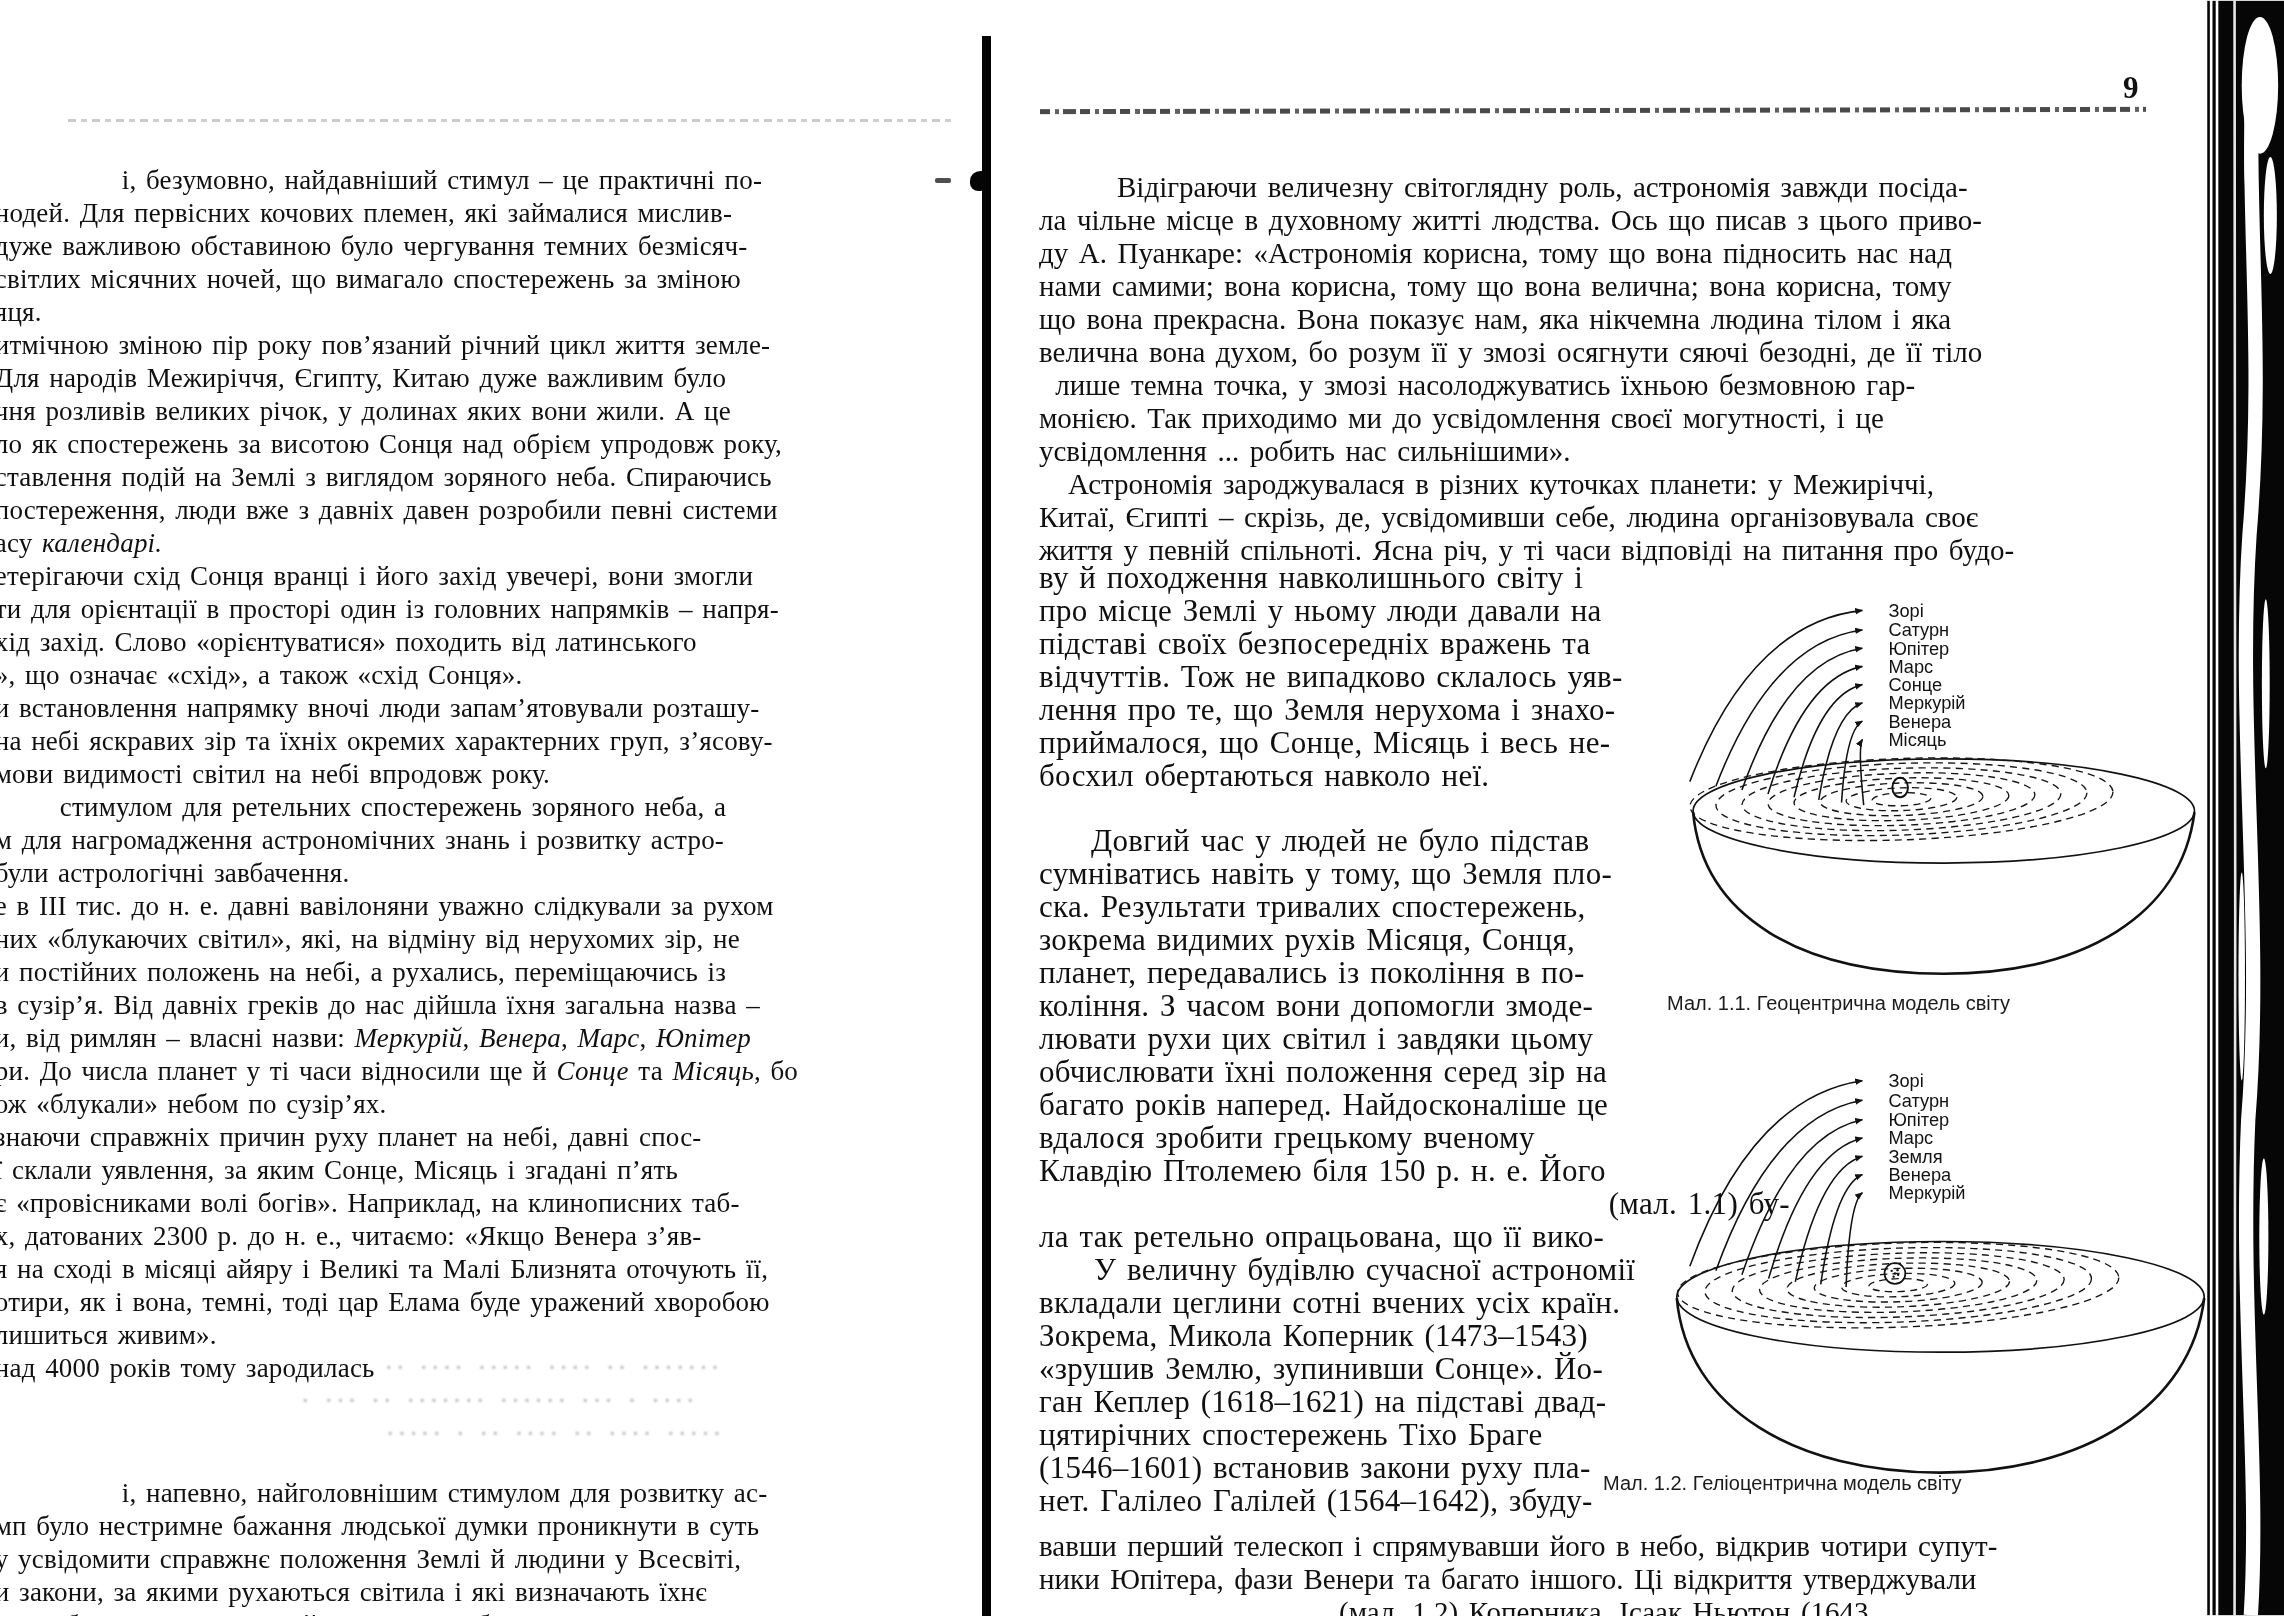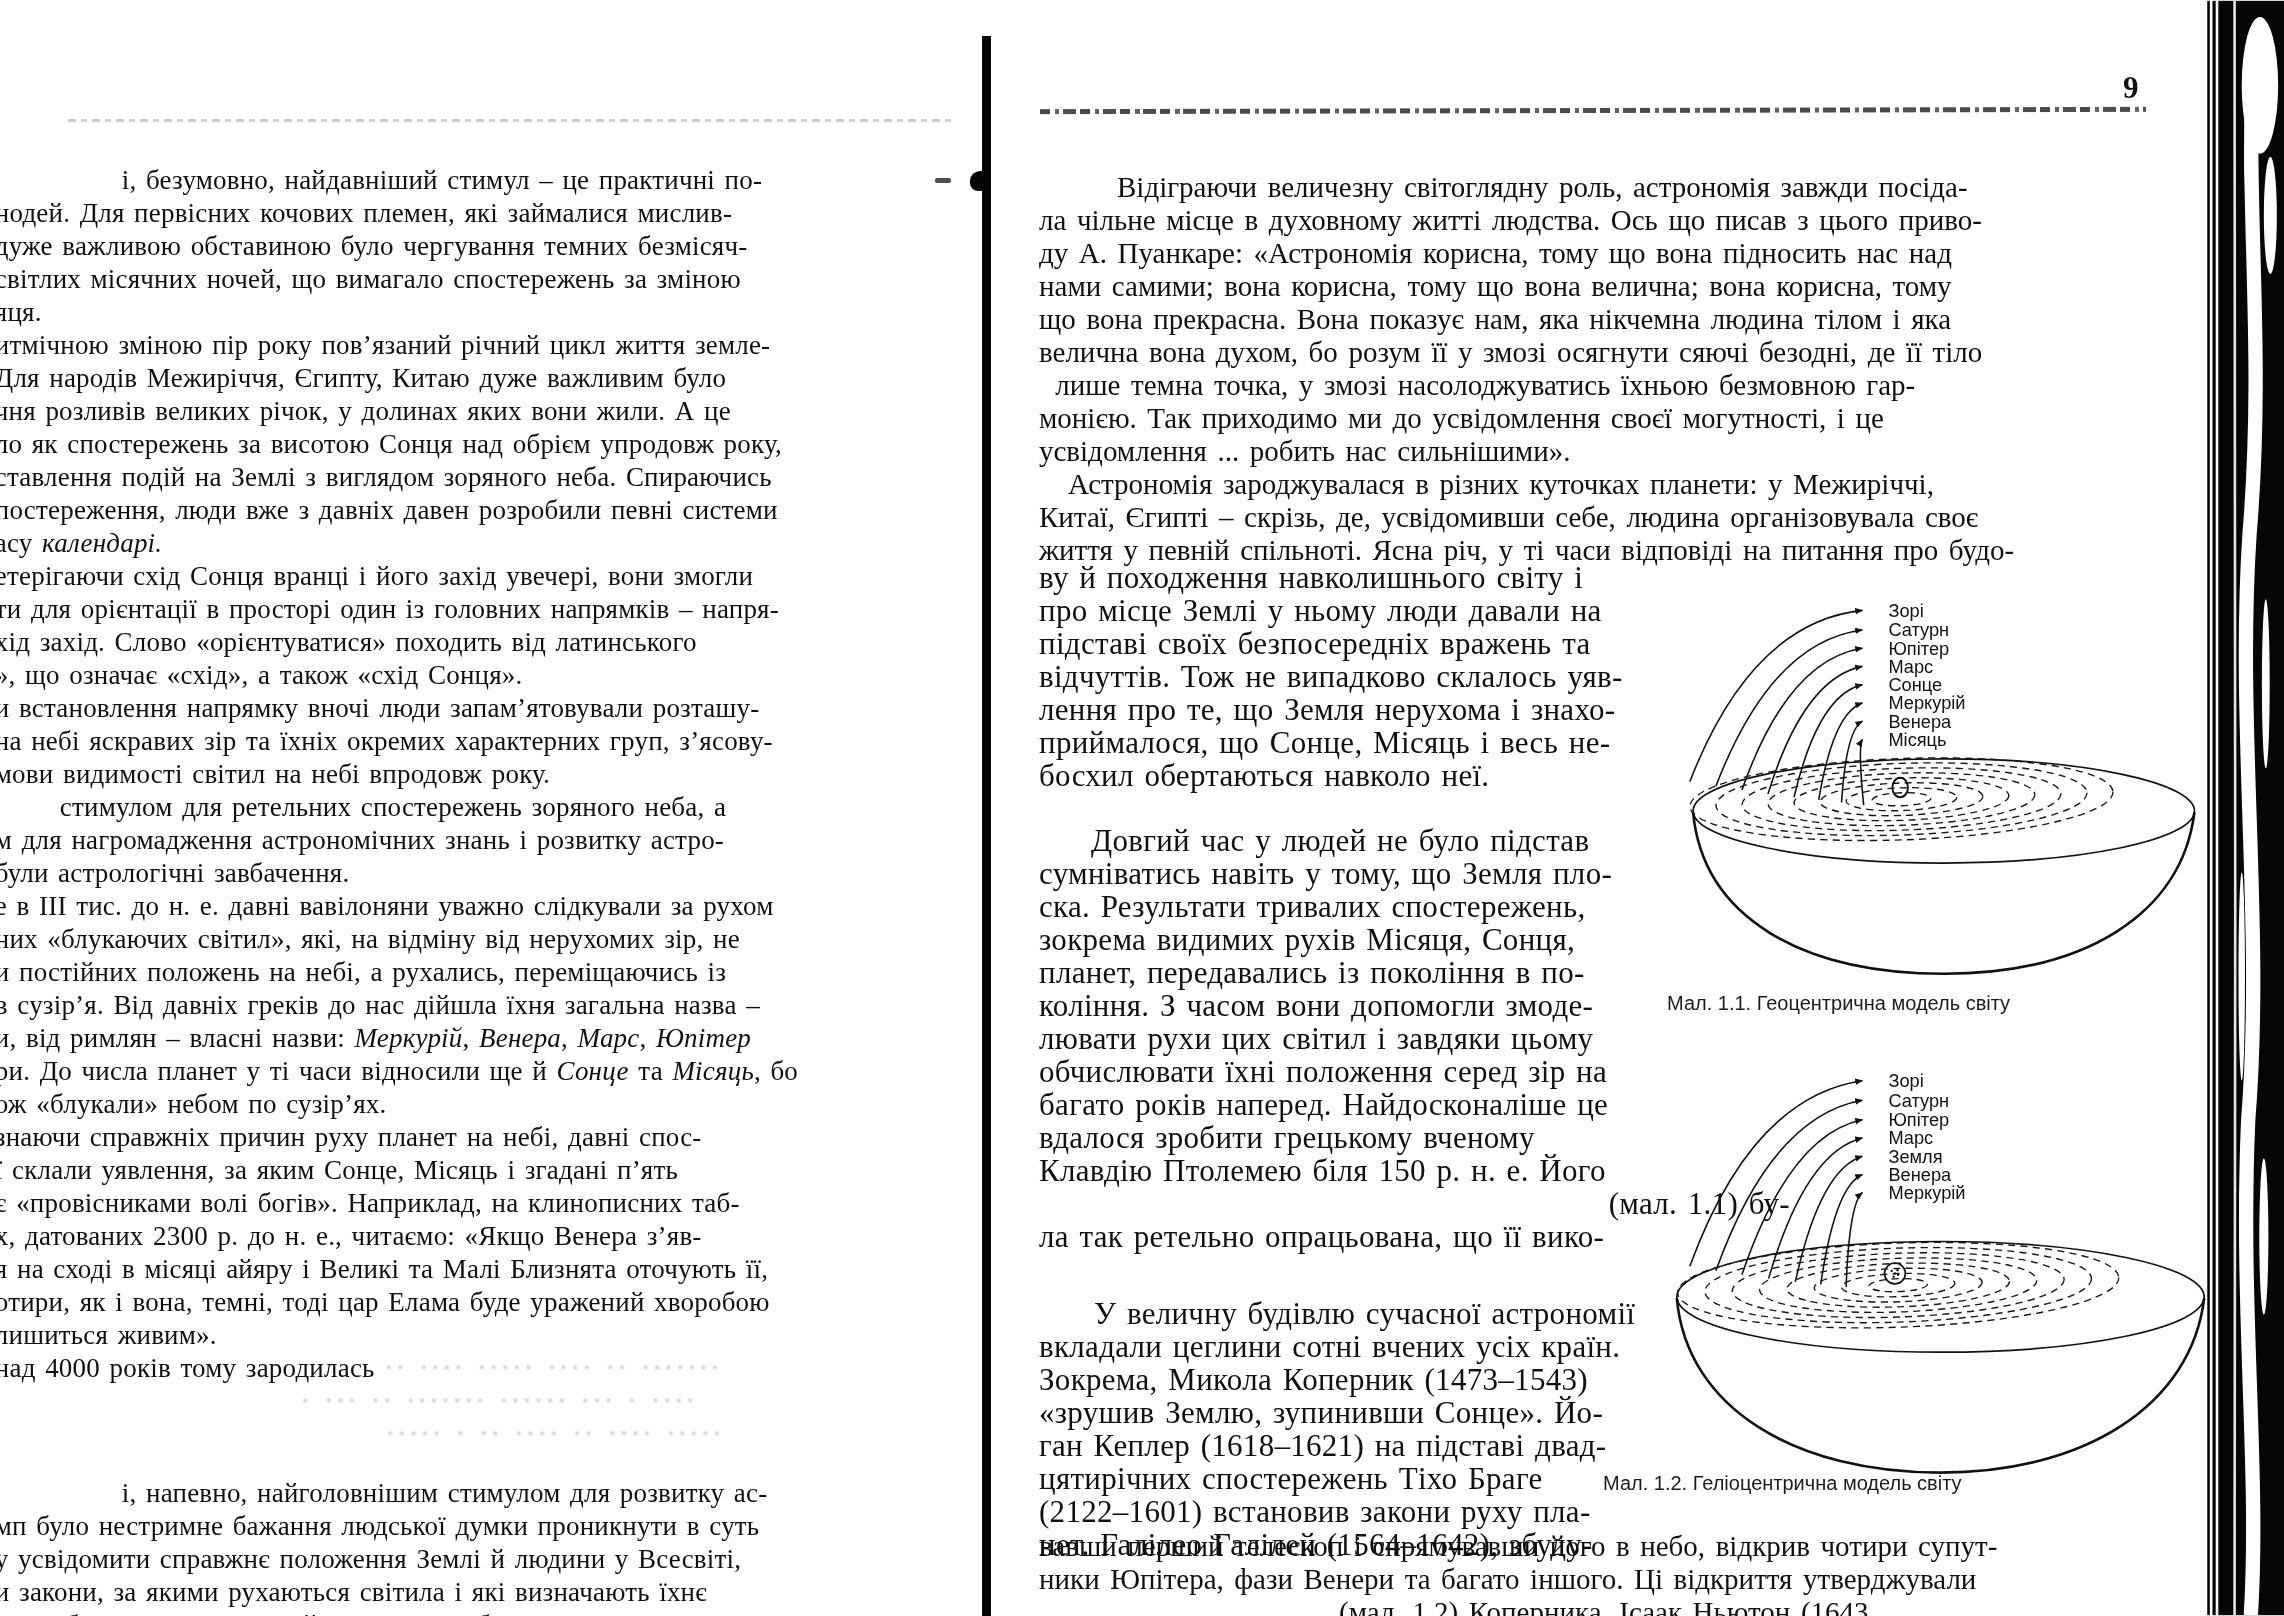--- a/index.html
+++ b/index.html
@@ -120,27 +120,27 @@
     <div class="line"><span>зокрема видимих рухів Місяця, Сонця,</span></div>
     <div class="line"><span>планет, передавались із покоління в по-</span></div>
     <div class="line"><span>коління. З часом вони допомогли змоде-</span></div>
     <div class="line"><span>лювати рухи цих світил і завдяки цьому</span></div>
     <div class="line"><span>обчислювати їхні положення серед зір на</span></div>
     <div class="line"><span>багато років наперед. Найдосконаліше це</span></div>
     <div class="line"><span>вдалося зробити грецькому вченому</span></div>
     <div class="line"><span>Клавдію Птолемею біля 150 р. н. е. Його</span></div>
     <div class="line ar"><span>(мал. 1.1) бу-</span></div>
     <div class="line"><span>ла так ретельно опрацьована, що її вико-</span></div>
-    <div class="line" style="padding-left: 55px; margin-top: 44px;"><span>У величну будівлю сучасної астрономії</span></div>
+    <div class="line" style="padding-left: 55px;"><span>У величну будівлю сучасної астрономії</span></div>
     <div class="line"><span>вкладали цеглини сотні вчених усіх країн.</span></div>
     <div class="line"><span>Зокрема, Микола Коперник (1473–1543)</span></div>
     <div class="line"><span>«зрушив Землю, зупинивши Сонце». Йо-</span></div>
     <div class="line"><span>ган Кеплер (1618–1621) на підставі двад-</span></div>
     <div class="line"><span>цятирічних спостережень Тіхо Браге</span></div>
-    <div class="line"><span>(2122–1601) встановив закони руху пла-</span></div>
+    <div class="line"><span>(1546–1601) встановив закони руху пла-</span></div>
     <div class="line"><span>нет. Галілео Галілей (1564–1642), збуду-</span></div>
   </div>
 <div class="abs page-text" id="rp-bottom">
     <div class="line"><span>вавши перший телескоп і спрямувавши його в небо, відкрив чотири супут-</span></div>
     <div class="line"><span>ники Юпітера, фази Венери та багато іншого. Ці відкриття утверджували</span></div>
     <div class="line" style="padding-left: 300px;"><span>(мал. 1.2) Коперника. Ісаак Ньютон (1643</span></div>
   </div>
 
 <svg class="abs" id="fig1" style="left:1641px;top:557px;" width="573" height="433" viewBox="0 0 880 665">
     <defs>

